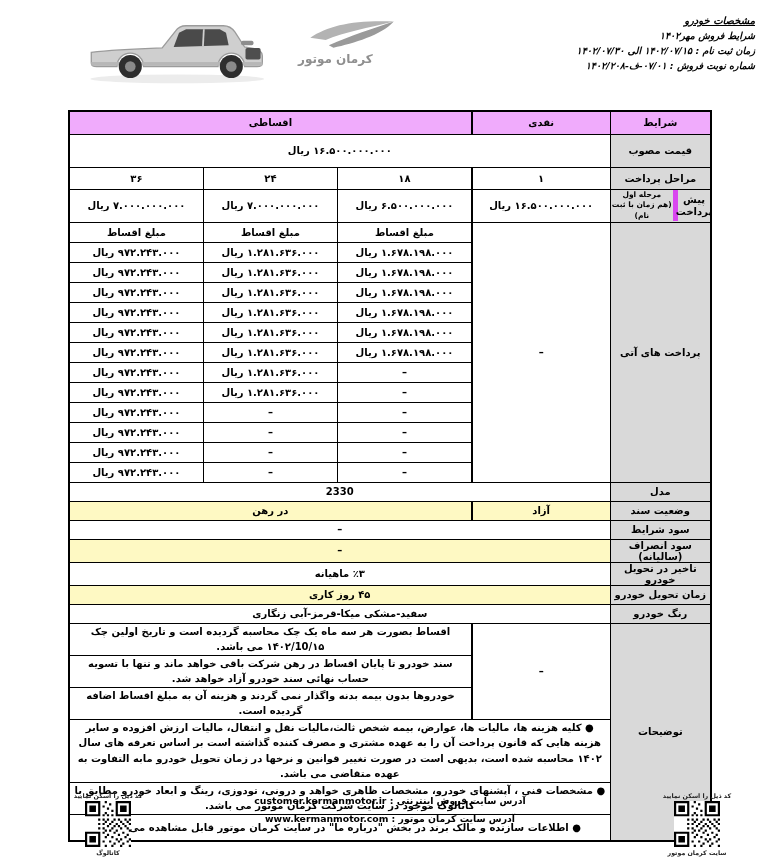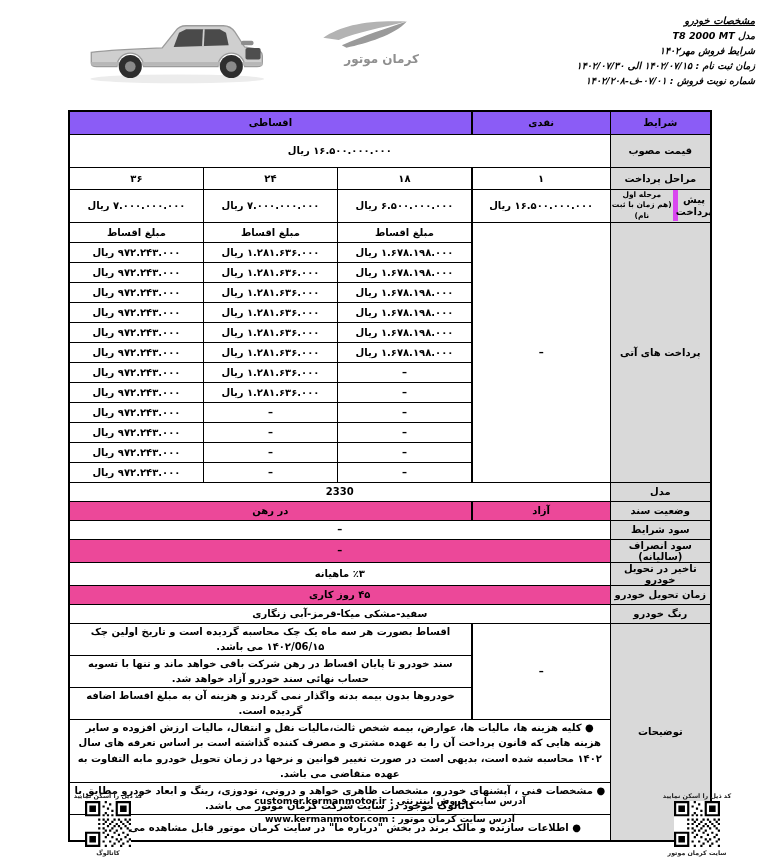--- a/index.html
+++ b/index.html
@@ -2,38 +2,38 @@
 <html><head>
 <meta charset="utf-8">
 <style>
   html,body{margin:0;padding:0;}
   body{
     width:769px;height:868px;background:#ffffff;position:relative;
     font-family:"DejaVu Sans",sans-serif;color:#000;overflow:hidden;
   }
   
   .truck{position:absolute;left:78px;top:8px;width:195px;height:88px;}
-  .brand{position:absolute;left:311px;top:16px;width:108px;text-align:right;}
+  .brand{position:absolute;left:298px;top:16px;width:108px;text-align:left;}
   .brand svg{width:96px;height:34px;display:block;margin:0 auto;}
   .brand-name{font-size:12px;font-weight:bold;color:#8f8f8f;direction:rtl;letter-spacing:1px;margin-top:2px;}
   .hdr-info{position:absolute;top:13px;right:14px;direction:rtl;text-align:right;font-weight:bold;font-size:9.5px;line-height:15px;font-style:italic;}
   .hdr-title{text-decoration:underline;font-size:10px;}
   
   table.main{
     position:absolute;left:68px;top:110px;width:644px;
     border-collapse:collapse;table-layout:fixed;direction:rtl;
     border:2px solid #000;
   }
   table.main td{
     border:1px solid #000;text-align:center;vertical-align:middle;
     font-weight:bold;padding:0 3px;overflow:hidden;font-size:10px;
   }
   .lbl{background:#d9d9d9;font-size:8px;}
-  .ghdr{background:#8b5cf6;font-size:10.5px;}
-  .shade{background:#ec4899;}
+  .ghdr{background:#f0abfc;font-size:10.5px;}
+  .shade{background:#fef9c3;}
   .big{font-size:11px;}
   .num{font-size:9.5px;}
   .bl2{border-left-width:2px !important;}
   .bt2 td{border-top-width:2px;}
   td.bt2c{border-top-width:2px;}
   .h23{height:23px}.h33{height:33px}.h22{height:22px}.h20{height:20px}.h19{height:19px}
   .h29{height:29px}.h45{height:45px}.h30{height:30px}.h27{height:27px}
   .prepay-cell{padding:0 !important;}
   .prepay-wrap{display:flex;height:100%;direction:rtl;}
   .prepay-outer{width:30px;border-left:5px solid #d946ef;display:flex;align-items:center;justify-content:center;font-size:10px;line-height:1.2;padding:0 1px;}
@@ -72,21 +72,20 @@
 <div class="brand">
   <svg viewBox="0 0 120 44">
     <path d="M6 28 C30 12 62 5 114 7 C82 15 48 21 26 31 Z" fill="#b3b3b3"></path>
     <path d="M30 38 C58 25 88 16 114 7 C98 25 62 35 36 41 Z" fill="#9a9a9a"></path>
   </svg>
   <div class="brand-name">کرمان موتور</div>
 </div>
 
 <div class="hdr-info">
   <div class="hdr-title">مشخصات خودرو</div>
-  <div>مدل    T8 2000 MT</div>
   <div>شرایط فروش مهر۱۴۰۲</div>
   <div>زمان ثبت نام : ۱۴۰۲/۰۷/۱۵ الی ۱۴۰۲/۰۷/۳۰</div>
   <div>شماره نوبت فروش :  ۰۷/۰۱-ف-۱۴۰۲/۲۰۸</div>
 </div>
 
 <table class="main">
   <colgroup>
       <col style="width:100px">
       <col style="width:137px">
       <col style="width:133px">
@@ -224,21 +223,21 @@
     <td class="shade" colspan="4">۴۵ روز کاری</td>
   </tr>
   <tr class="h19">
     <td class="lbl">رنگ خودرو</td>
     <td colspan="4">سفید-مشکی میکا-قرمز-آبی زنگاری</td>
   </tr>
 
   <tr class="h29 bt2">
     <td class="lbl" rowspan="6">توضیحات</td>
     <td class="dash-cell bl2" rowspan="3">–</td>
-    <td class="note" colspan="3">اقساط بصورت هر سه ماه یک چک محاسبه گردیده است و تاریخ اولین چک  ۱۴۰۲/06/۱۵ می باشد.</td>
+    <td class="note" colspan="3">اقساط بصورت هر سه ماه یک چک محاسبه گردیده است و تاریخ اولین چک  ۱۴۰۲/10/۱۵ می باشد.</td>
   </tr>
   <tr class="h23">
     <td class="note" colspan="3">سند خودرو تا پایان اقساط در رهن شرکت باقی خواهد ماند و تنها با تسویه حساب نهائی سند خودرو آزاد خواهد شد.</td>
   </tr>
   <tr class="h23">
     <td class="note" colspan="3">خودروها بدون بیمه بدنه واگذار نمی گردند و هزینه آن به مبلغ اقساط اضافه گردیده است.</td>
   </tr>
   <tr class="h45">
     <td class="note" colspan="4">● کلیه هزینه ها، مالیات ها، عوارض، بیمه شخص ثالث،مالیات نقل و انتقال، مالیات ارزش افزوده و سایر هزینه هایی که قانون پرداخت آن را به عهده مشتری و مصرف کننده گذاشته است بر اساس تعرفه های سال ۱۴۰۲ محاسبه شده است، بدیهی است در صورت تغییر قوانین و نرخها در زمان تحویل خودرو مابه التفاوت به عهده متقاضی می باشد.</td>
   </tr>

